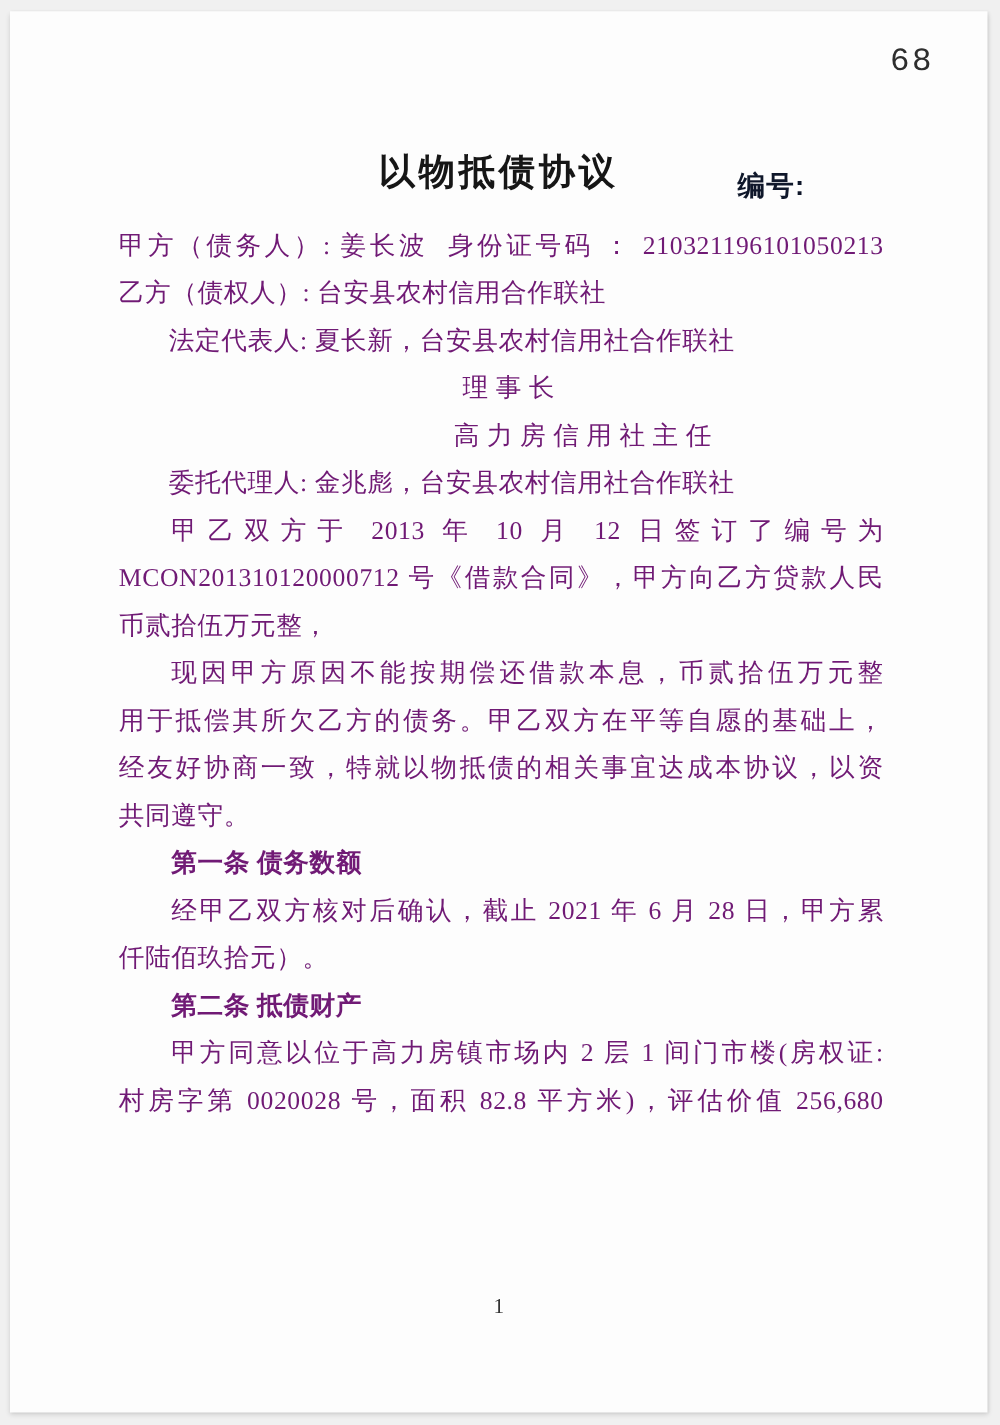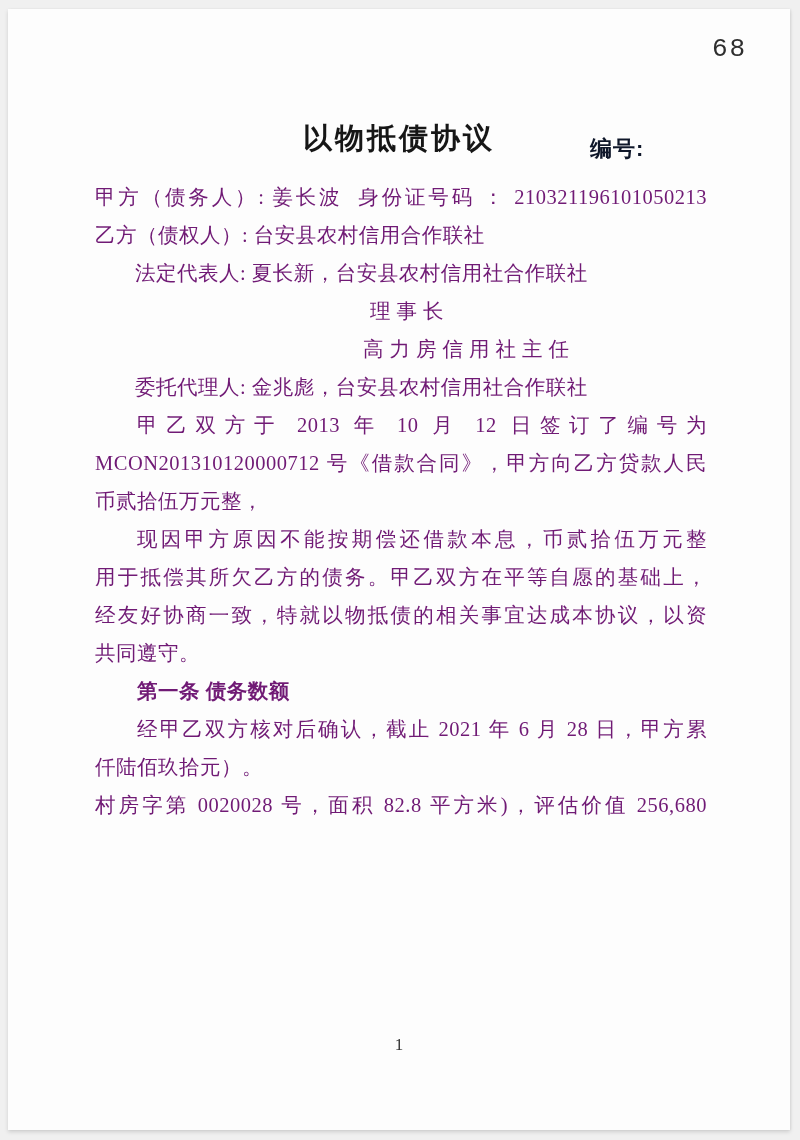--- a/index.html
+++ b/index.html
@@ -122,19 +122,21 @@
         <div class="doc-line l-justify" style="padding-left: 42px;">甲乙双方于 2013 年 10 月 12 日签订了编号为</div>
         <div class="doc-line l-justify">MCON201310120000712 号《借款合同》，甲方向乙方贷款人民</div>
         <div class="doc-line l-last">币贰拾伍万元整，</div>
         <div class="doc-line l-justify" style="padding-left: 42px;">现因甲方原因不能按期偿还借款本息，币贰拾伍万元整</div>
         <div class="doc-line l-justify">用于抵偿其所欠乙方的债务。甲乙双方在平等自愿的基础上，</div>
         <div class="doc-line l-justify">经友好协商一致，特就以物抵债的相关事宜达成本协议，以资</div>
         <div class="doc-line l-last">共同遵守。</div>
         <div class="doc-line l-heading" style="padding-left: 42px;">第一条 债务数额</div>
         <div class="doc-line l-justify" style="padding-left: 42px;">经甲乙双方核对后确认，截止 2021 年 6 月 28 日，甲方累</div>
         <div class="doc-line l-last">仟陆佰玖拾元）。</div>
+        <div class="doc-line l-heading" style="padding-left: 42px;">第二条 抵债财产</div>
+        <div class="doc-line l-justify" style="padding-left: 42px;">甲方同意以位于高力房镇市场内 2 层 1 间门市楼(房权证:</div>
         <div class="doc-line l-justify">村房字第 0020028 号，面积 82.8 平方米)，评估价值 256,680</div>
       </div>
 
     <div class="page-footer">1</div>
 
   </div>
 </div>
 
 </body></html>

